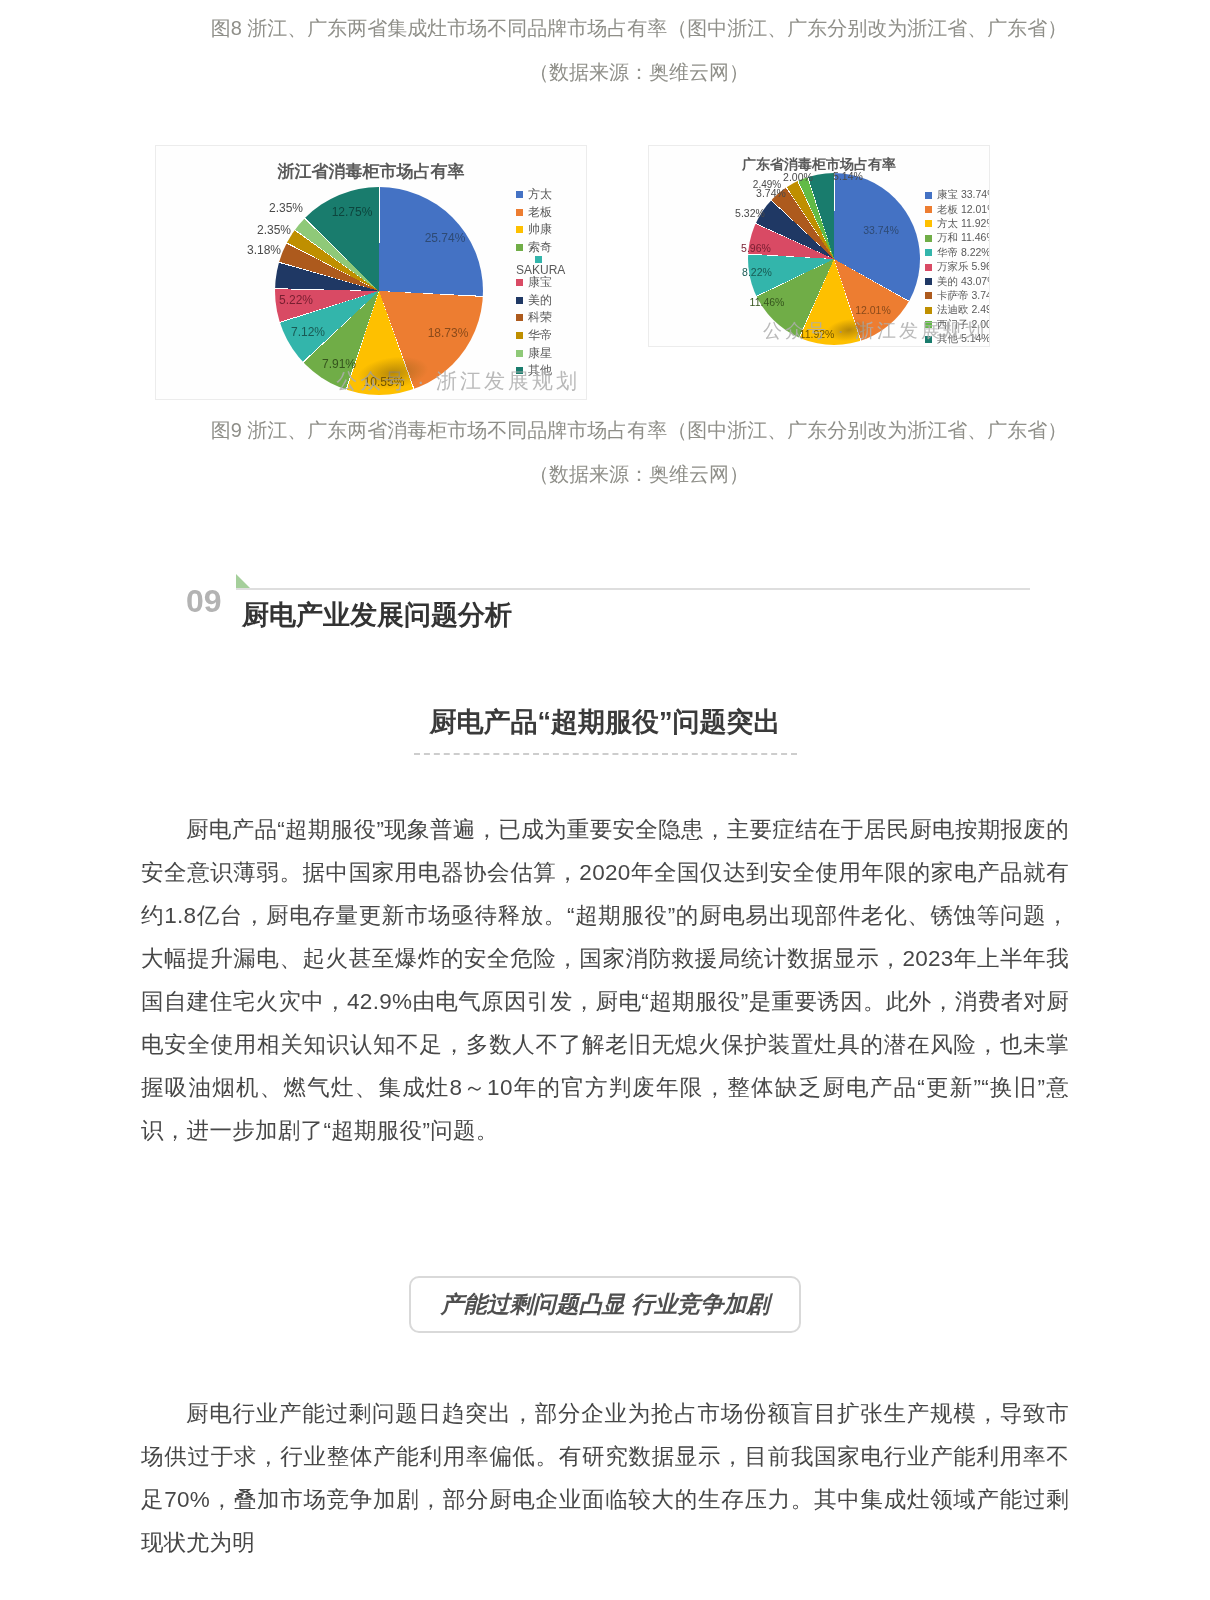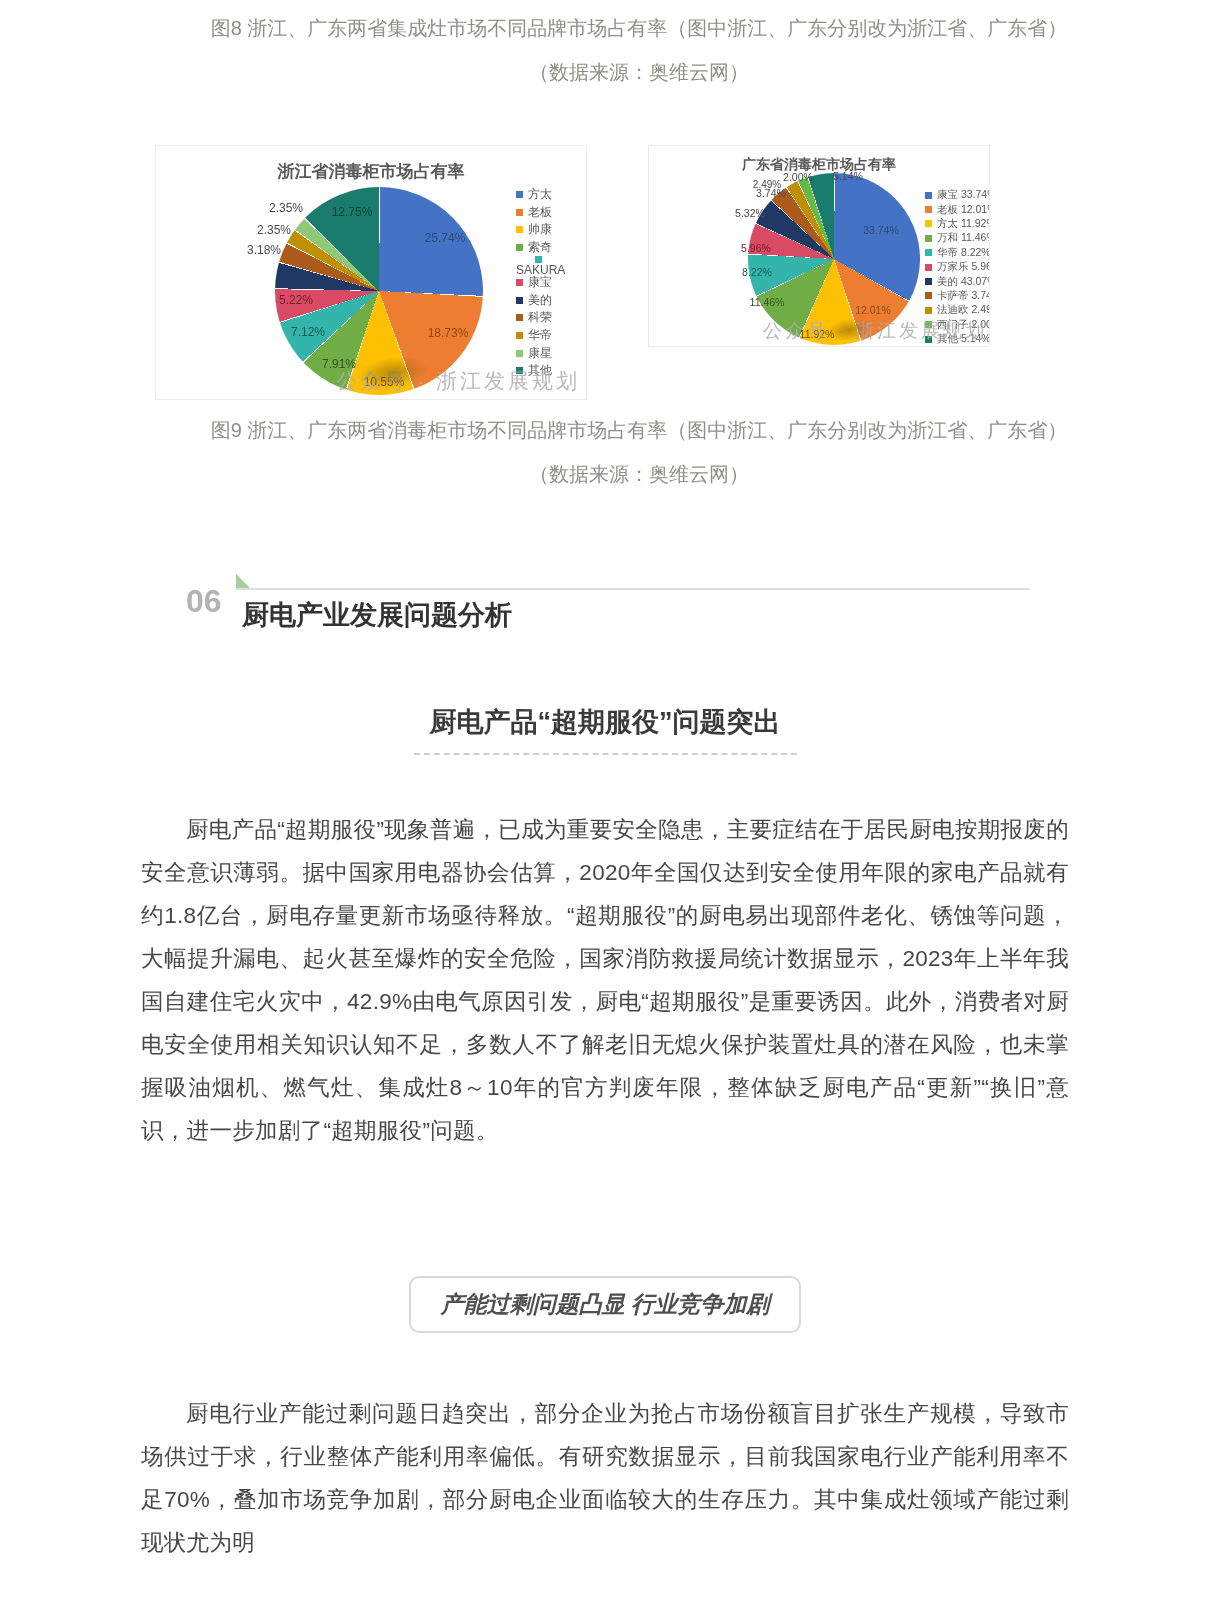--- a/index.html
+++ b/index.html
@@ -171,21 +171,21 @@
       <div class="smudge" style="left: 200px; top: 184px; width: 46px; height: 22px;"></div>
     </div>
 
   <div class="abs caption" style="top:408px;">
     <div>图9 浙江、广东两省消毒柜市场不同品牌市场占有率（图中浙江、广东分别改为浙江省、广东省）</div>
     <div>（数据来源：奥维云网）</div>
   </div>
 
   <div class="section-tri" style="left:236px;top:574px;"></div>
   <div class="section-line" style="left:236px;top:588px;width:794px;"></div>
-  <div class="section-number" style="left:186px;top:583px;">06</div>
+  <div class="section-number" style="left:186px;top:583px;">09</div>
   <div class="section-title" style="left:242px;top:597px;">厨电产业发展问题分析</div>
 
   <div class="head-wrap" style="top:704px;">
     <span class="underlined">厨电产品“超期服役”问题突出</span>
   </div>
 
   <div class="para" style="top:808px;">厨电产品“超期服役”现象普遍，已成为重要安全隐患，主要症结在于居民厨电按期报废的安全意识薄弱。据中国家用电器协会估算，2020年全国仅达到安全使用年限的家电产品就有约1.8亿台，厨电存量更新市场亟待释放。“超期服役”的厨电易出现部件老化、锈蚀等问题，大幅提升漏电、起火甚至爆炸的安全危险，国家消防救援局统计数据显示，2023年上半年我国自建住宅火灾中，42.9%由电气原因引发，厨电“超期服役”是重要诱因。此外，消费者对厨电安全使用相关知识认知不足，多数人不了解老旧无熄火保护装置灶具的潜在风险，也未掌握吸油烟机、燃气灶、集成灶8～10年的官方判废年限，整体缺乏厨电产品“更新”“换旧”意识，进一步加剧了“超期服役”问题。</div>
 
 
   <div class="head-wrap" style="top:1276px;">

